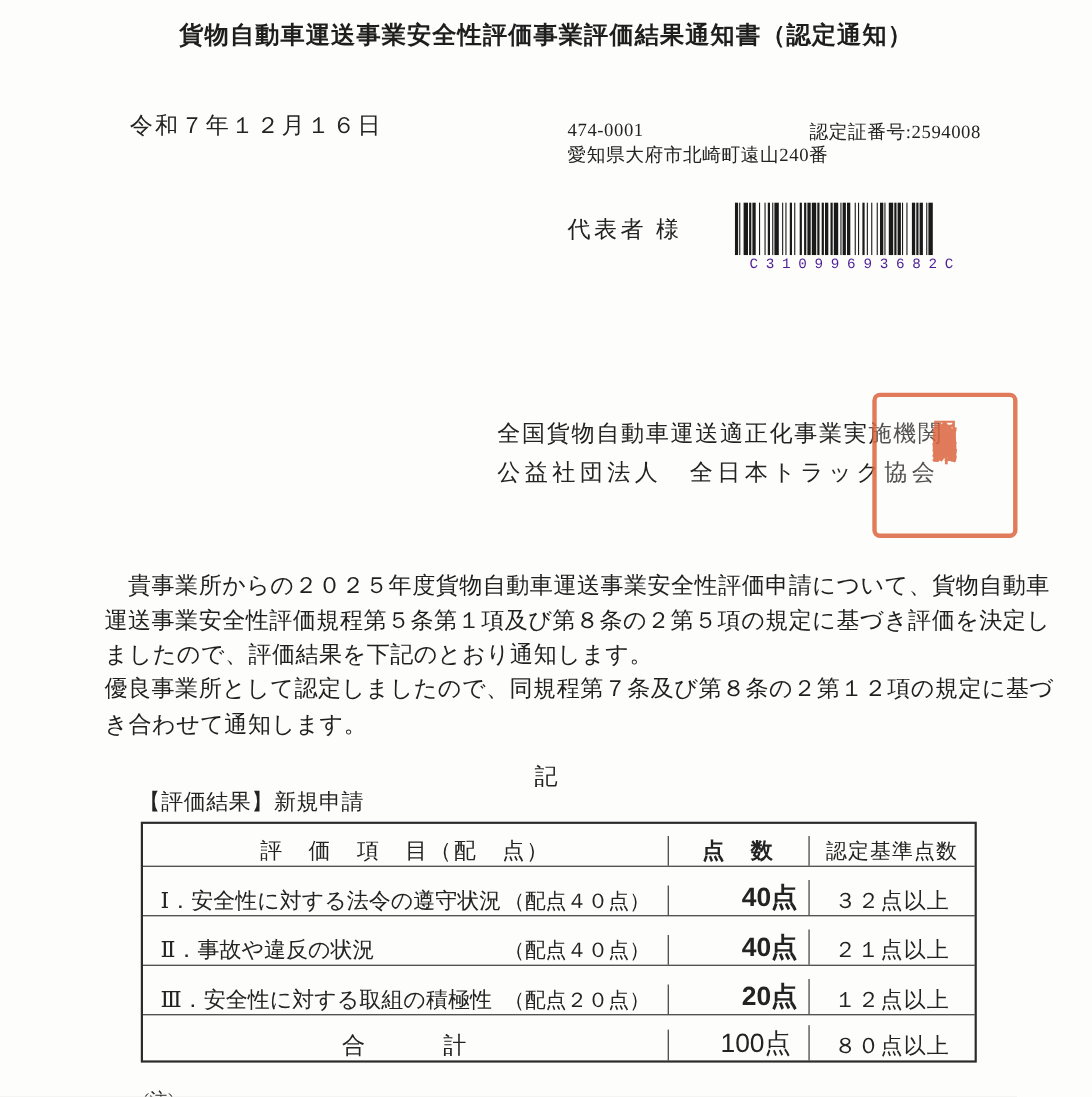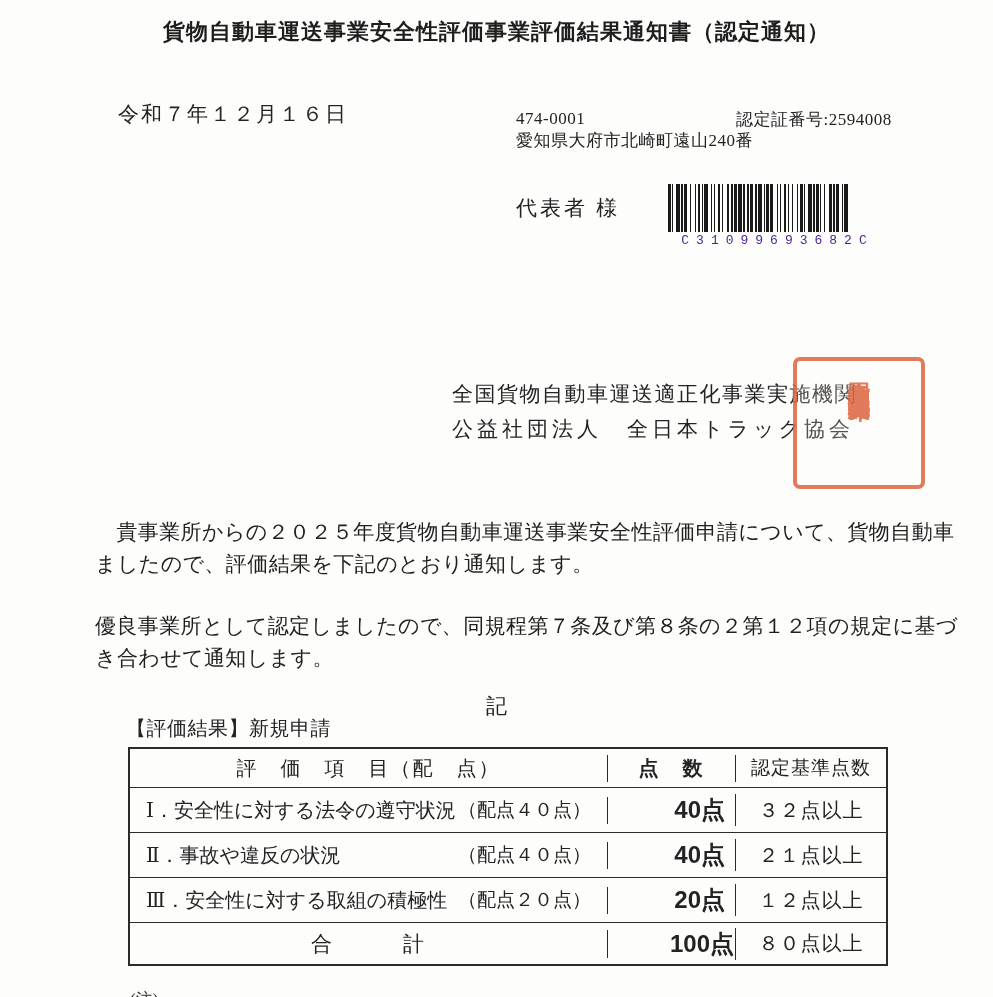--- a/index.html
+++ b/index.html
@@ -165,40 +165,40 @@
   }
 
   .results-table {
     position: absolute;
     top: 747px;
     left: 128px;
     width: 760px;
     border: 2.5px solid #2b2b2b;
     background: #fdfdfc;
   }
-  .t-row { display: flex; align-items: center; border-top: 1.5px solid #2b2b2b; }
+  .t-row { display: flex; align-items: flex-end; border-top: 1.5px solid #2b2b2b; }
   .t-row:first-child { border-top: none; }
   .c1 { width: 478px; border-right: 1.5px solid #2b2b2b; display: flex; align-items: center; }
   .c2 { width: 128px; border-right: 1.5px solid #2b2b2b; display: flex; align-items: center; justify-content: flex-end; }
   .c3 { flex: 1; display: flex; align-items: center; justify-content: center; }
 
   .t-header { height: 38px; }
   .t-header .c1 { justify-content: center; font-size: 20px; letter-spacing: 2px; }
   .t-header .c2 { justify-content: center; font-family: "Liberation Sans", "DejaVu Sans", sans-serif; font-weight: 700; font-size: 20px; letter-spacing: 2px; }
   .t-header .c3 { font-size: 19px; letter-spacing: 1px; }
 
   .t-data { height: 45px; }
   .t-data .c1 { justify-content: space-between; padding: 0 16px 0 16px; font-size: 20px; }
   .t-data .c1 .alloc { font-size: 19px; }
   .t-data .c2 { padding-right: 10px; font-family: "Liberation Sans", "DejaVu Sans", sans-serif; font-weight: 700; font-size: 24px; letter-spacing: 0; }
   .t-data .c3 { font-size: 20px; letter-spacing: 1px; }
 
   .t-total { height: 42px; }
   .t-total .c1 { justify-content: center; font-size: 21px; letter-spacing: 2px; }
-  .t-total .c2 { padding-right: 1px; font-family: "Liberation Sans", "DejaVu Sans", sans-serif; font-weight: 700; font-size: 24px; }
+  .t-total .c2 { padding-right: 16px; font-family: "Liberation Sans", "DejaVu Sans", sans-serif; font-weight: 400; font-size: 24px; }
   .t-total .c3 { font-size: 20px; letter-spacing: 1px; }
 
   .footnote {
     position: absolute;
     top: 988px;
     left: 130px;
     font-size: 17px;
     color: #2a2a2a;
   }
 </style>
@@ -318,20 +318,21 @@
   <div class="issuer-assoc">公益社団法人　全日本トラック協会</div>
 
   <div class="seal">
     <div class="seal-inner">
       <span>全国貨物</span><span>自動車運送</span><span>適正化事業</span><span>実施機関印</span>
     </div>
   </div>
 
   <div class="body-text body-p1">
     <div class="line">　貴事業所からの２０２５年度貨物自動車運送事業安全性評価申請について、貨物自動車</div>
+    <div class="line">運送事業安全性評価規程第５条第１項及び第８条の２第５項の規定に基づき評価を決定し</div>
     <div class="line">ましたので、評価結果を下記のとおり通知します。</div>
   </div>
 
   <div class="body-text body-p2">
     <div class="line">優良事業所として認定しましたので、同規程第７条及び第８条の２第１２項の規定に基づ</div>
     <div class="line">き合わせて通知します。</div>
   </div>
 
   <div class="record-mark">記</div>
 

